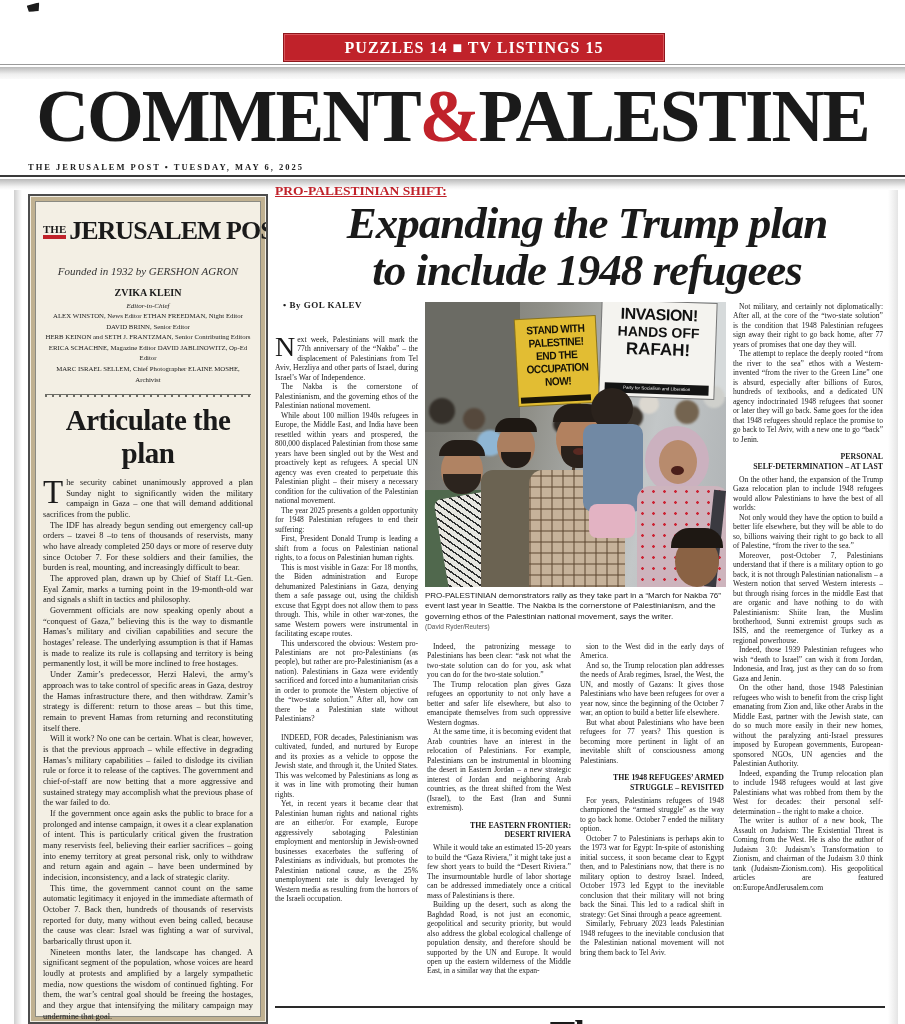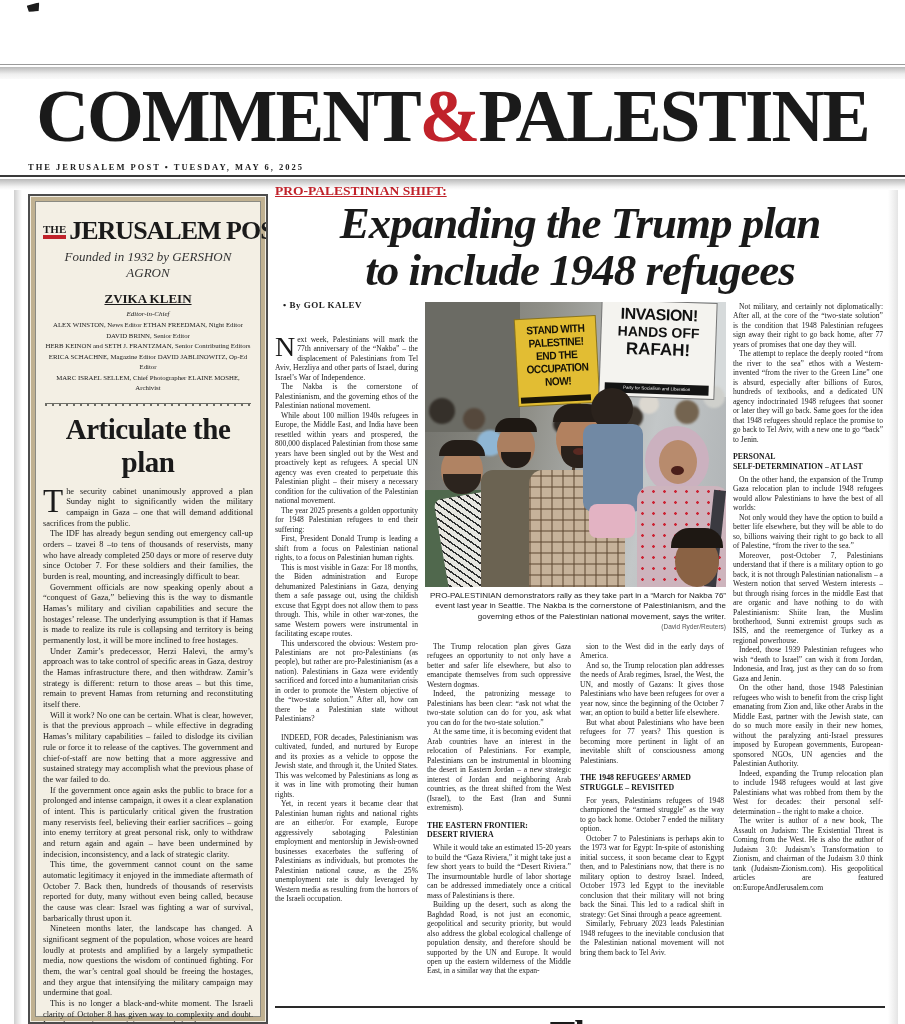--- a/index.html
+++ b/index.html
@@ -33,46 +33,46 @@
                transform:rotate(-8deg);clip-path:polygon(0 20%,100% 0,85% 100%,10% 90%);}
 
   
   .edbox{left:28px;top:194px;width:240px;height:830px;background:#f3efe4;
          border:2px solid #4d4d4d;box-shadow:inset 0 0 0 1px #f3efe4, inset 0 0 0 5px #c0b191, inset 0 0 0 6px #8a8a82;
          box-sizing:border-box;padding:16px 13px 10px 13px;overflow:hidden;}
   .jplogo{text-align:center;margin-top:4px;white-space:nowrap;}
   .jplogo .the{display:inline-block;vertical-align:6px;font-weight:bold;font-size:11px;
                border-bottom:4px solid #c0222a;margin-right:3px;letter-spacing:0;}
   .jplogo .nm{font-weight:bold;font-size:26px;letter-spacing:-1px;}
-  .founded{text-align:center;font-style:italic;font-size:13px;margin-top:3px;color:#333;}
+  .founded{text-align:center;font-style:italic;font-size:11px;margin-top:19px;color:#333;}
   .staff{margin-top:8px;text-align:center;}
   .staff div{line-height:1.55;}
-  .s-name{font-weight:bold;font-size:13px;text-decoration:underline;}
+  .s-name{font-weight:bold;font-size:10px;}
   .s-role{font-style:italic;font-size:7px;}
   .s-line{font-size:6.8px;}
   .ed-sep{margin:9px 2px 7px 2px;border-top:1px solid #6d6d66;
           height:2px;background:repeating-linear-gradient(90deg,#6d6d66 0 2px,transparent 2px 7px);}
   .ed-title{text-align:center;font-weight:bold;font-size:29px;letter-spacing:-0.5px;margin:2px 0 8px 0;}
   .ed-body{font-size:8.4px;line-height:1.27;text-align:justify;height:640px;overflow:hidden;}
   .ed-body p{margin:0;text-indent:7px;}
   .ed-body p.drop-t{text-indent:0;}
   .ed-body p.drop-t::first-letter{float:left;font-size:33px;line-height:25px;padding:2px 3px 0 0;}
 
   
   .kicker{left:275px;top:183px;font-weight:bold;font-size:13.5px;color:#c0222a;
           text-decoration:underline;letter-spacing:0;}
-  .headline{left:275px;top:200px;width:610px;text-align:center;font-style:italic;
+  .headline{left:282px;top:200px;width:610px;text-align:center;font-style:italic;
             font-weight:bold;font-size:45px;line-height:1.04;letter-spacing:-1px;}
   .byline{left:283px;top:300px;font-size:9px;font-weight:bold;letter-spacing:0.5px;}
 
   .col{font-size:7.6px;line-height:1.25;text-align:justify;overflow:hidden;}
   .col p{margin:0;text-indent:6px;}
   .col p.drop-n{text-indent:0;}
   .col p.drop-n::first-letter{float:left;font-size:28px;line-height:21px;padding:1px 2px 0 0;}
-  .col p.sub,.col p.sub2{text-indent:0;text-align:left;font-weight:bold;font-size:7.8px;}
+  .col p.sub,.col p.sub2{text-indent:0;text-align:right;font-weight:bold;font-size:7.8px;}
   .col p.sub{margin-top:8px;}
   .col p.sub2{margin-bottom:3px;}
   .col p.gap{margin-top:9px;}
   .col1{left:275px;top:335px;width:143px;height:686px;}
   .col2{left:427px;top:642px;width:144px;height:362px;}
   .col3{left:580px;top:642px;width:144px;height:362px;}
   .col4{left:733px;top:302px;width:150px;height:702px;}
 
   
   .photo{left:425px;top:302px;width:301px;height:285px;overflow:hidden;
@@ -94,34 +94,37 @@
   .swl3{font-size:17px;line-height:1.15;}
   .sign-w .strip{position:absolute;bottom:3px;left:5px;right:5px;height:10px;background:#141414;
                  color:#eee;font-size:4.5px;font-weight:normal;line-height:10px;}
   .stick{left:148px;top:100px;width:3px;height:112px;background:#4a3a2c;transform:rotate(5deg);}
   .plaid{background:#c6b29a;
          background-image:repeating-linear-gradient(90deg,rgba(92,70,48,.5) 0 2px,transparent 2px 11px),
                           repeating-linear-gradient(0deg,rgba(92,70,48,.5) 0 2px,transparent 2px 11px);}
   .keff{background:#e8e6e0;
         background-image:repeating-linear-gradient(45deg,#2e2e2e 0 1.5px,transparent 1.5px 6px);}
   .caption{left:425px;top:591px;width:301px;font-family:"Liberation Sans",sans-serif;
-           font-size:8px;line-height:1.3;color:#222;text-align:right;}
+           font-size:8px;line-height:1.3;color:#222;}
   .credit{font-size:6.5px;color:#555;margin-top:1px;}
 
   .bottom-rule{left:275px;top:1006px;width:610px;height:1.5px;background:#2a2a2a;}
   .partial-headline{left:275px;top:1012px;width:610px;text-align:center;font-weight:bold;
                     font-size:38px;letter-spacing:-1px;}
 </style>
 </head>
 <body>
 
 <div class="page">
 
   <div class="abs corner-mark"></div>
 
+  <div class="abs topbar">
+    <span>PUZZLES 14  ■  TV LISTINGS 15</span>
+  </div>
   <div class="abs hairline"></div>
   <div class="abs foldband"></div>
 
   <div class="abs masthead">
     <span>COMMENT</span><span class="amp">&amp;</span><span>PALESTINE</span>
   </div>
   <div class="abs dateline">THE JERUSALEM POST • TUESDAY, MAY 6, 2025</div>
   <div class="abs rule-full"></div>
   <div class="abs foldband2"></div>
   <div class="abs leftfold"></div>
@@ -139,20 +142,21 @@
         <div class="s-line">DAVID BRINN, Senior Editor</div>
         <div class="s-line">HERB KEINON and SETH J. FRANTZMAN, Senior Contributing Editors</div>
         <div class="s-line">ERICA SCHACHNE, Magazine Editor   DAVID JABLINOWITZ, Op-Ed Editor</div>
         <div class="s-line">MARC ISRAEL SELLEM, Chief Photographer   ELAINE MOSHE, Archivist</div>
       </div>
     <div class="ed-sep"></div>
     <div class="ed-title">Articulate the plan</div>
     <div class="ed-body">
         <p class="drop-t">The security cabinet unanimously approved a plan Sunday night to significantly widen the military campaign in Gaza – one that will demand additional sacrifices from the public.</p>
         <p>The IDF has already begun sending out emergency call-up orders – tzavei 8 –to tens of thousands of reservists, many who have already completed 250 days or more of reserve duty since October 7. For these soldiers and their families, the burden is real, mounting, and increasingly difficult to bear.</p>
+        <p>The approved plan, drawn up by Chief of Staff Lt.-Gen. Eyal Zamir, marks a turning point in the 19-month-old war and signals a shift in tactics and philosophy.</p>
         <p>Government officials are now speaking openly about a “conquest of Gaza,” believing this is the way to dismantle Hamas’s military and civilian capabilities and secure the hostages’ release. The underlying assumption is that if Hamas is made to realize its rule is collapsing and territory is being permanently lost, it will be more inclined to free hostages.</p>
         <p>Under Zamir’s predecessor, Herzi Halevi, the army’s approach was to take control of specific areas in Gaza, destroy the Hamas infrastructure there, and then withdraw. Zamir’s strategy is different: return to those areas – but this time, remain to prevent Hamas from returning and reconstituting itself there.</p>
         <p>Will it work? No one can be certain. What is clear, however, is that the previous approach – while effective in degrading Hamas’s military capabilities – failed to dislodge its civilian rule or force it to release of the captives. The government and chief-of-staff are now betting that a more aggressive and sustained strategy may accomplish what the previous phase of the war failed to do.</p>
         <p>If the government once again asks the public to brace for a prolonged and intense campaign, it owes it a clear explanation of intent. This is particularly critical given the frustration many reservists feel, believing their earlier sacrifices – going into enemy territory at great personal risk, only to withdraw and return again and again – have been undermined by indecision, inconsistency, and a lack of strategic clarity.</p>
         <p>This time, the government cannot count on the same automatic legitimacy it enjoyed in the immediate aftermath of October 7. Back then, hundreds of thousands of reservists reported for duty, many without even being called, because the cause was clear: Israel was fighting a war of survival, barbarically thrust upon it.</p>
         <p>Nineteen months later, the landscape has changed. A significant segment of the population, whose voices are heard loudly at protests and amplified by a largely sympathetic media, now questions the wisdom of continued fighting. For them, the war’s central goal should be freeing the hostages, and they argue that intensifying the military campaign may undermine that goal.</p>
         <p>This is no longer a black-and-white moment. The Israeli clarity of October 8 has given way to complexity and doubt. In such an environment, it is not enough for the government to announce an expanded military operation and expect unquestioning support, especially when polls show this government does not enjoy broad public backing.</p>
       </div>
   </div>
 
@@ -237,22 +241,22 @@
     <div class="ph head" style="left:250px;top:234px;width:44px;height:51px;background:#8a6244;"></div>
     <div class="ph" style="left:246px;top:226px;width:52px;height:20px;background:#1e1813;border-radius:18px 18px 0 0;"></div>
   </div>
 
   <div class="abs caption">
     <span>PRO-PALESTINIAN demonstrators rally as they take part in a “March for Nakba 76” event last year in Seattle. The Nakba is the cornerstone of Palestinianism, and the governing ethos of the Palestinian national movement, says the writer.</span>
     <div class="credit">(David Ryder/Reuters)</div>
   </div>
 
   <div class="abs col col2">
+      <p>Indeed, the patronizing message to Palestinians has been clear: “ask not what the two-state solution can do for you, ask what you can do for the two-state solution.”</p>
       <p>The Trump relocation plan gives Gaza refugees an opportunity to not only have a better and safer life elsewhere, but also to emancipate themselves from such oppressive Western dogmas.</p>
-      <p>Indeed, the patronizing message to Palestinians has been clear: “ask not what the two-state solution can do for you, ask what you can do for the two-state solution.”</p>
       <p>At the same time, it is becoming evident that Arab countries have an interest in the relocation of Palestinians. For example, Palestinians can be instrumental in blooming the desert in Eastern Jordan – a new strategic interest of Jordan and neighboring Arab countries, as the threat shifted from the West (Israel), to the East (Iran and Sunni extremism).</p>
       <p class="sub">THE EASTERN FRONTIER:</p>
       <p class="sub2">DESERT RIVIERA</p>
       <p>While it would take an estimated 15-20 years to build the “Gaza Riviera,” it might take just a few short years to build the “Desert Riviera.” The insurmountable hurdle of labor shortage can be addressed immediately once a critical mass of Palestinians is there.</p>
       <p>Building up the desert, such as along the Baghdad Road, is not just an economic, geopolitical and security priority, but would also address the global ecological challenge of population density, and therefore should be supported by the UN and Europe. It would open up the eastern wilderness of the Middle East, in a similar way that the expan-</p>
     </div>
   <div class="abs col col3">
       <p>sion to the West did in the early days of America.</p>
       <p>And so, the Trump relocation plan addresses the needs of Arab regimes, Israel, the West, the UN, and mostly of Gazans: It gives those Palestinians who have been refugees for over a year now, since the beginning of the October 7 war, an option to build a better life elsewhere.</p>
       <p>But what about Palestinians who have been refugees for 77 years? This question is becoming more pertinent in light of an inevitable shift of consciousness among Palestinians.</p>

